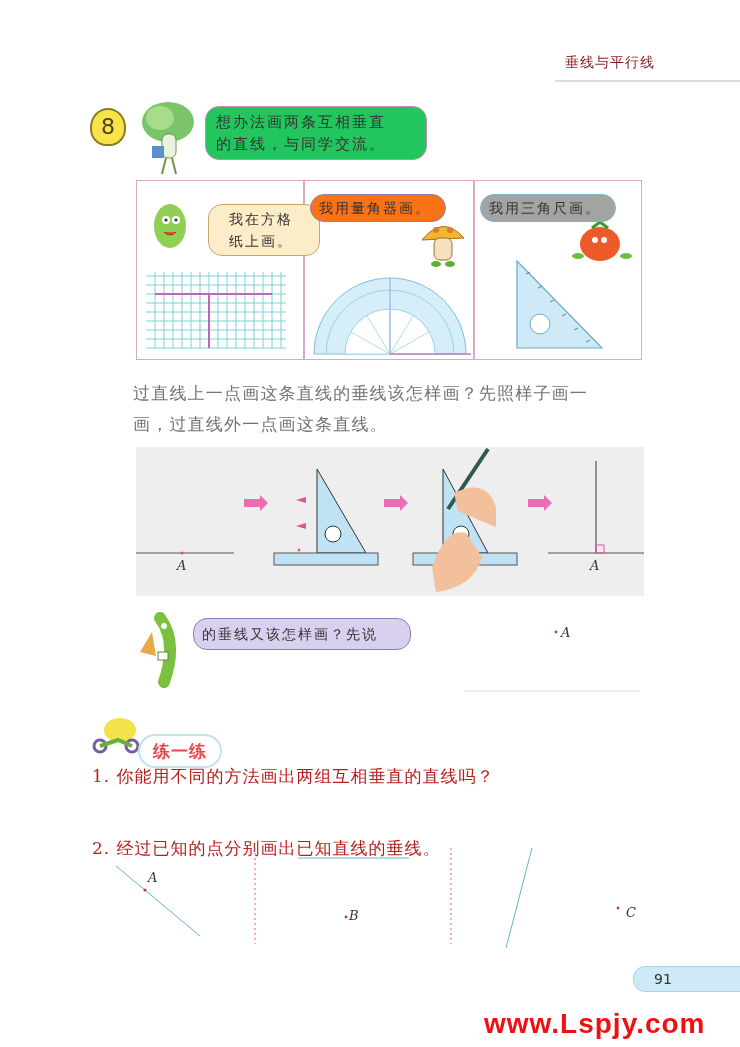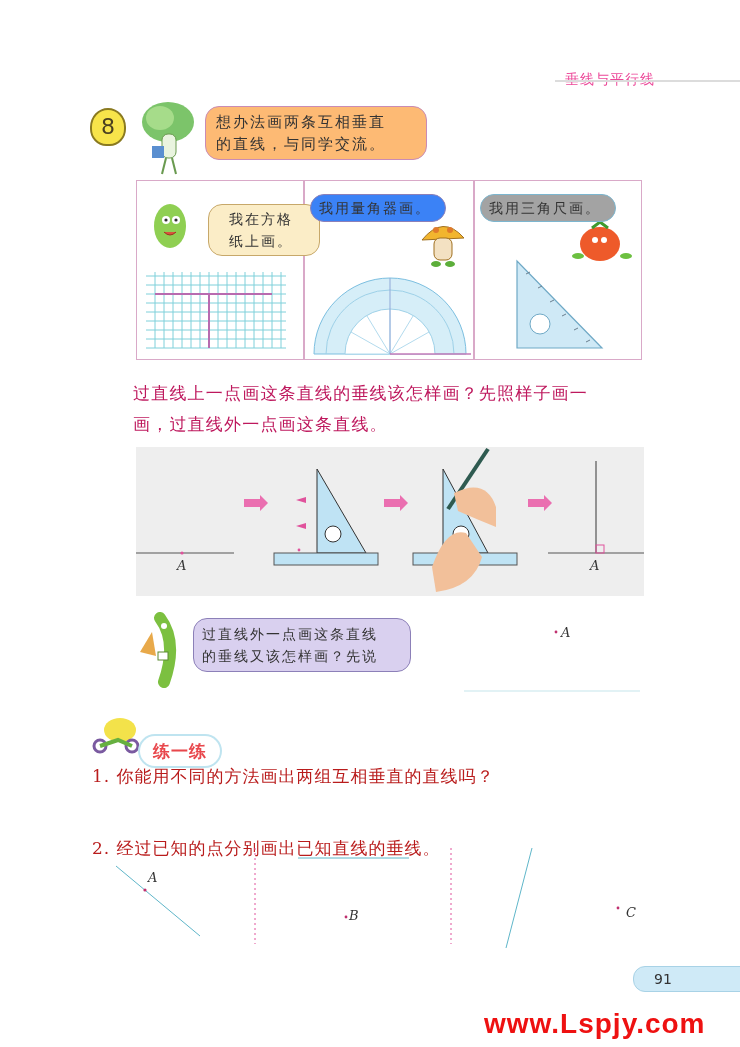--- a/index.html
+++ b/index.html
@@ -1,36 +1,36 @@
 <!DOCTYPE html>
 <html><head>
 <meta charset="utf-8">
 <style>
   html, body { margin:0; padding:0; }
   body { width:740px; height:1047px; background:#ffffff; position:relative; overflow:hidden;
          font-family:"DejaVu Serif", serif; color:#222; }
   .abs { position:absolute; }
-  .header-title { left:565px; top:71px; font-size:14px; letter-spacing:1px; color:#ec4899; }
+  .header-title { left:565px; top:54px; font-size:14px; letter-spacing:1px; color:#7f1d1d; }
   .header-rule { left:555px; top:80px; width:185px; height:2px; background:#dcdcdc; }
 
   .num-badge { left:90px; top:108px; width:32px; height:34px; border-radius:50% 50% 45% 45%;
                background:#f7e44a; border:2px solid #8a7a20; font-family:"DejaVu Sans", sans-serif;
                font-size:22px; text-align:center; line-height:34px; color:#4a4020; }
   .bubble { border-radius:14px; font-size:15px; line-height:22px; padding:4px 10px; letter-spacing:2px; color:#333; }
-  .bubble-pink { left:205px; top:106px; width:200px; background:#fdba74; border:1.5px solid #c98bb5; }
+  .bubble-pink { left:205px; top:106px; width:200px; background:#22c55e; border:1.5px solid #c98bb5; }
 
   .panel-box { left:136px; top:180px; width:504px; height:178px; border:1.5px solid #d9a9c8; }
   .panel-div1 { left:303px; top:180px; width:1.5px; height:180px; background:#d9a9c8; }
   .panel-div2 { left:473px; top:180px; width:1.5px; height:180px; background:#d9a9c8; }
 
   .bub-yellow { left:208px; top:204px; width:70px; background:#fbedc7; border:1.5px solid #c7a86a; font-size:14px; line-height:22px; padding:3px 20px; }
-  .bub-purple { left:310px; top:194px; width:118px; background:#3b82f6; border:1.5px solid #8c80b8; font-size:14px; padding:2px 8px; border-radius:16px; }
+  .bub-purple { left:310px; top:194px; width:118px; background:#f97316; border:1.5px solid #8c80b8; font-size:14px; padding:2px 8px; border-radius:16px; }
   .bub-blue   { left:480px; top:194px; width:118px; background:#a3a3a3; border:1.5px solid #7cb6cf; font-size:14px; padding:2px 8px; border-radius:16px; }
 
-  .para { left:133px; top:378px; width:520px; font-size:17px; line-height:31px; letter-spacing:1.2px; color:#be185d; }
+  .para { left:133px; top:378px; width:520px; font-size:17px; line-height:31px; letter-spacing:1.2px; color:#737373; }
 
   .strip { left:136px; top:447px; width:508px; height:149px; background:#eeeeee; }
   .a-label { font-family:"DejaVu Serif", serif; font-style:italic; font-size:13px; color:#333; }
 
   .bub-lilac { left:193px; top:618px; width:200px; background:#d9d0ef; border:1.5px solid #8c80b8; font-size:14px; line-height:22px; padding:4px 8px; }
 
   .practice-cloud { left:140px; top:736px; width:80px; height:30px; border-radius:16px; background:#ffffff;
                     box-shadow: 0 0 0 2px #bfe4f0; text-align:center; font-family:"DejaVu Sans", sans-serif;
                     font-size:17px; line-height:30px; color:#e8474c; font-weight:bold; letter-spacing:1px; }
   .q { left:92px; font-size:17px; letter-spacing:1px; color:#b91c1c; }
@@ -193,21 +193,20 @@
 <div class="abs a-label" style="left:177px;top:558px">A</div>
 <div class="abs a-label" style="left:590px;top:558px">A</div>
 
 <svg class="abs" style="left:134px;top:612px" width="58" height="78">
   <path d="M6 40 L18 20 L22 44 Z" fill="#e8a94a"></path>
   <path d="M26 6 Q44 30 30 70" stroke="#7cc040" stroke-width="12" fill="none" stroke-linecap="round"></path>
   <circle cx="30" cy="14" r="3" fill="#fff"></circle>
   <rect x="24" y="40" width="10" height="8" fill="#ffffff" stroke="#5a8a30"></rect>
 </svg>
 <div class="abs bubble bub-lilac">
-  <div>过直线外一点画这条直线</div>
   <div>的垂线又该怎样画？先说</div>
 </div>
 <svg class="abs" style="left:460px;top:626px" width="185" height="70">
   <circle cx="96" cy="6" r="1.4" fill="#c0306f"></circle>
   <line x1="4" y1="65" x2="180" y2="65" stroke="#d8eef2" stroke-width="1.5"></line>
 </svg>
 <div class="abs a-label" style="left:561px;top:625px">A</div>
 
 <svg class="abs" style="left:88px;top:714px" width="56" height="40">
   <ellipse cx="32" cy="16" rx="16" ry="12" fill="#f3e24a"></ellipse>

